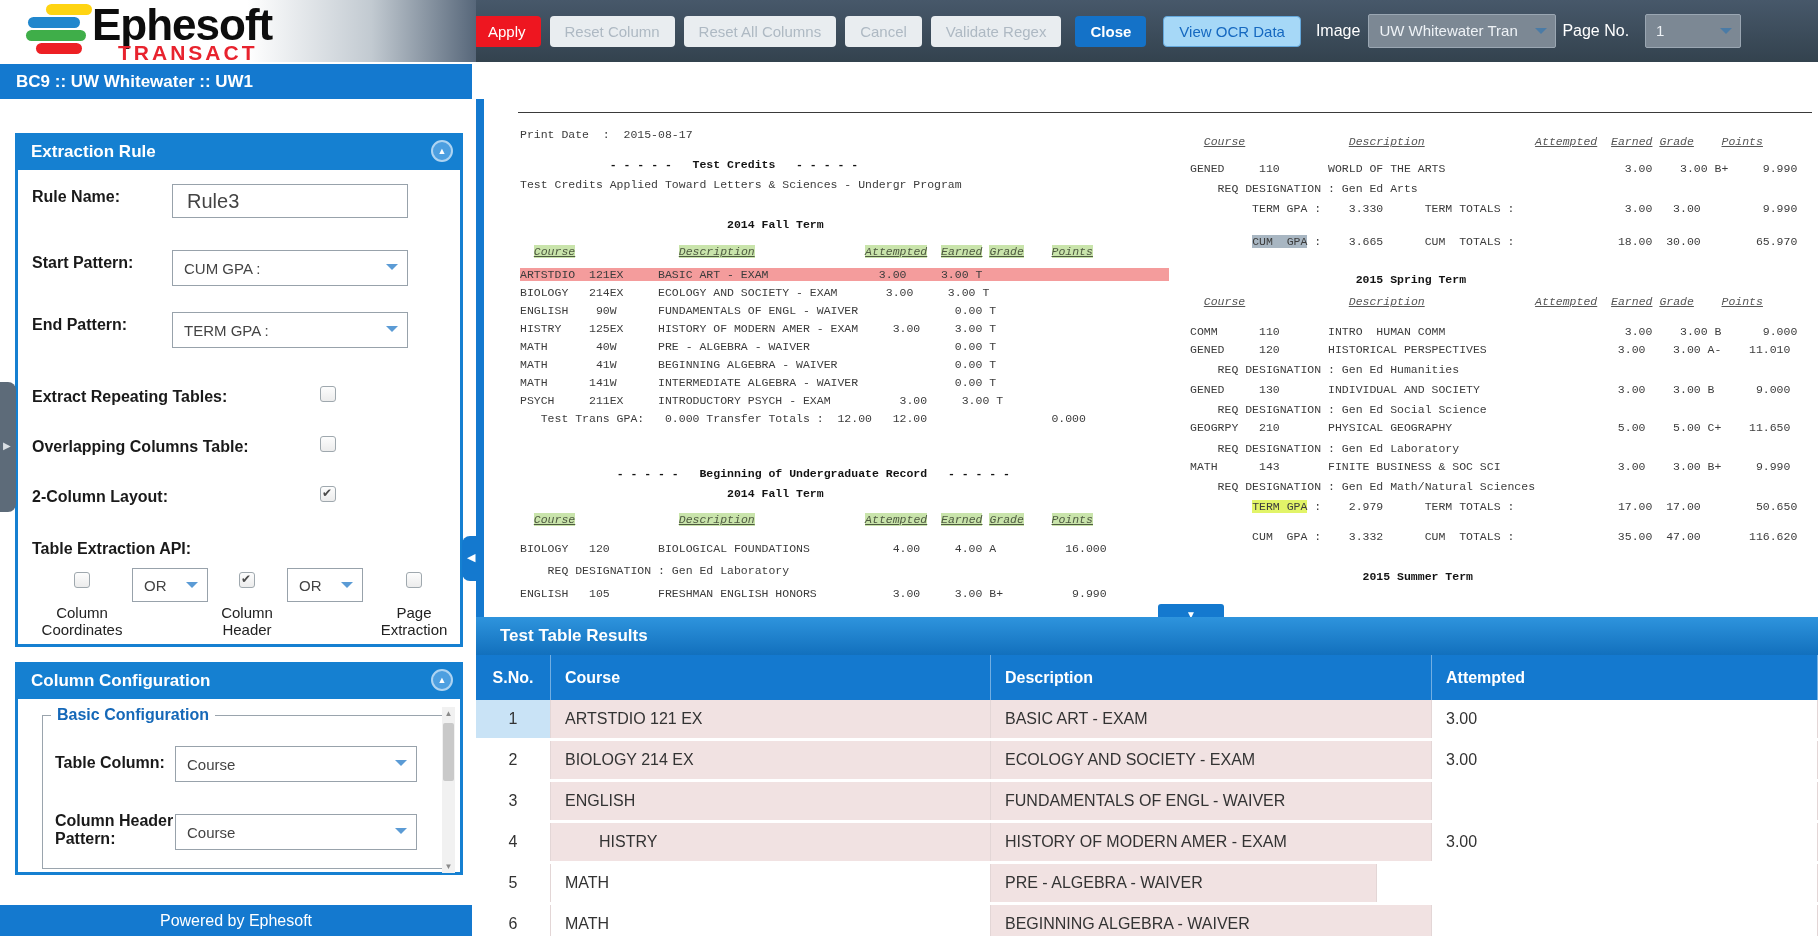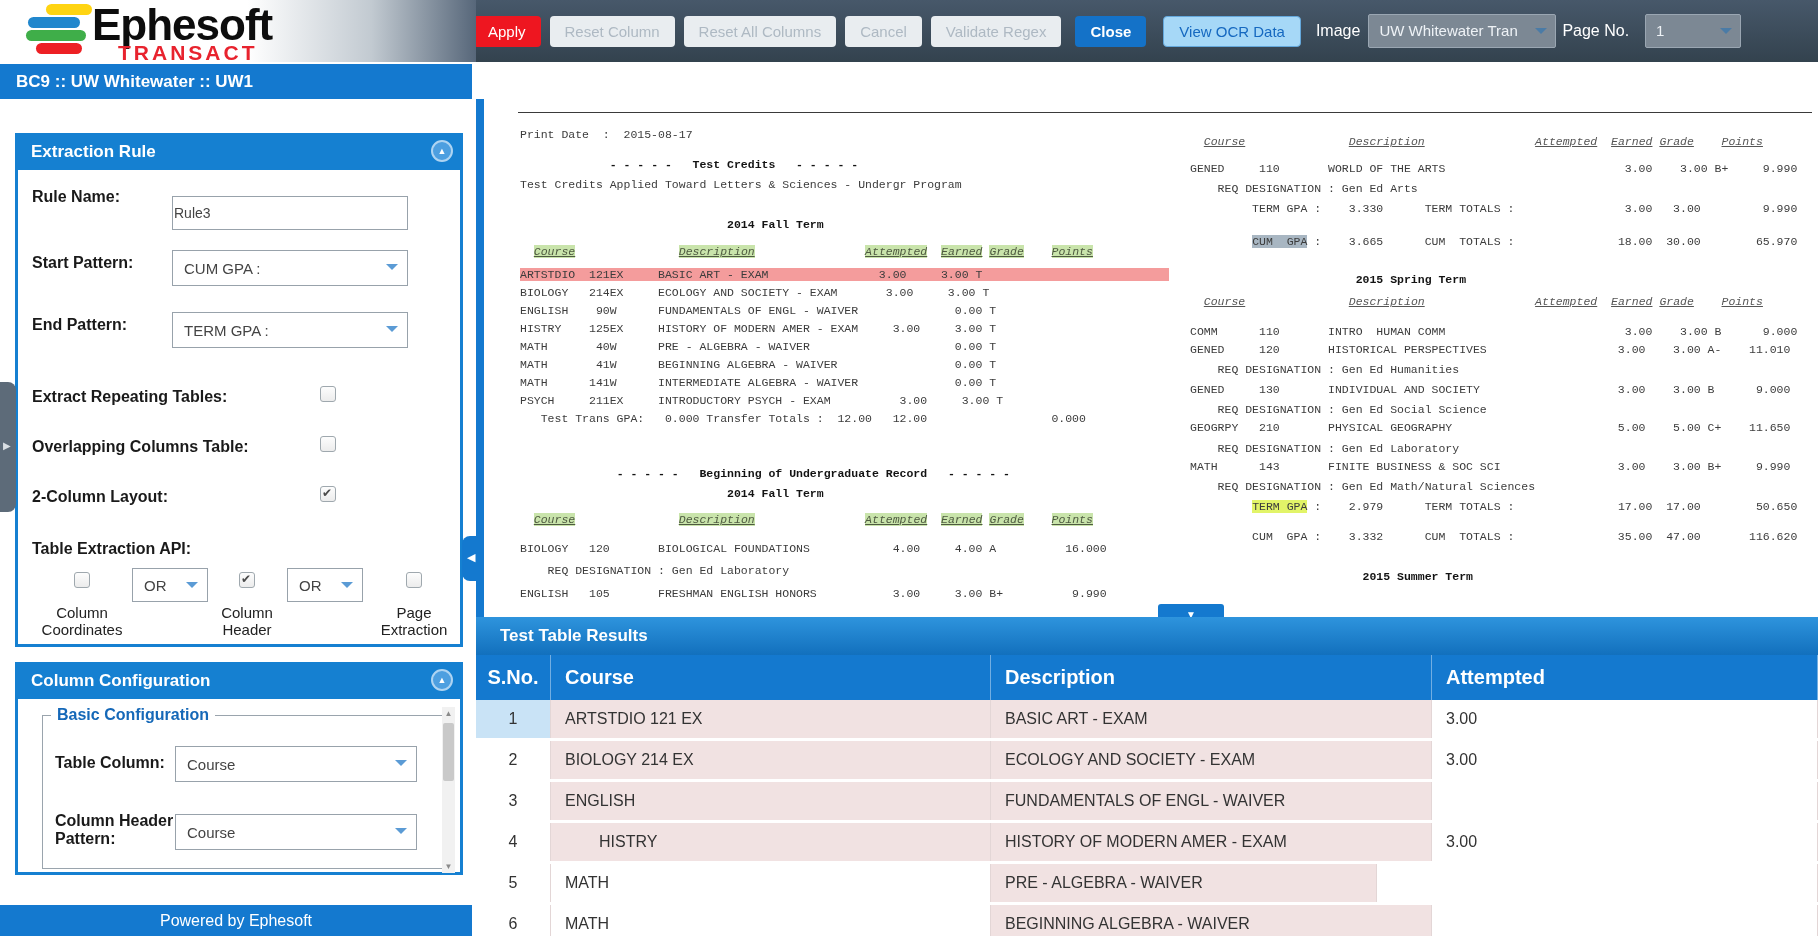--- a/index.html
+++ b/index.html
@@ -40,21 +40,21 @@
   .panel{position:absolute;left:15px;width:448px;background:#fff;border:3px solid #1580d1;box-sizing:border-box;}
   #panel-extraction{top:133px;height:514px;}
   #panel-colconf{top:662px;height:213px;}
   .panel-hd{position:absolute;left:-3px;top:-3px;right:-3px;height:37px;background:#1580d1;
             color:#fff;font-size:17px;font-weight:bold;line-height:37px;padding-left:16px;}
   .collapse{position:absolute;right:10px;top:7px;width:22px;height:22px;border-radius:50%;
             background:#4d9fe0;border:2px solid #aed4f2;box-sizing:border-box;text-align:center;cursor:pointer;}
   .collapse::after{content:"\25B2";color:#fff;font-size:9px;line-height:18px;display:block;}
   .fld-label{position:absolute;font-size:16px;font-weight:bold;color:#1a1a1a;}
   .tbox{position:absolute;border:1px solid #98a2ab;background:#fff;box-sizing:border-box;
-        font-size:14px;color:#444;padding-left:1px;display:flex;align-items:center;cursor:text;margin-top:12px;}
+        font-size:20px;color:#444;padding-left:14px;display:flex;align-items:center;cursor:text;}
   .dd{position:absolute;border:1px solid #98a2ab;background:#fff;box-sizing:border-box;
       font-size:15px;color:#444;padding-left:11px;display:flex;align-items:center;cursor:pointer;}
   .dd .chev{position:absolute;right:9px;top:13px;width:0;height:0;border:6px solid transparent;border-top-color:#5b9bd5;}
   .cb{position:absolute;width:16px;height:16px;border:1px solid #9fa8ae;border-radius:3px;
       background:linear-gradient(180deg,#fdfdfd,#ececec);box-sizing:border-box;cursor:pointer;}
   .cb.on::after{content:"\2714";font-size:12px;color:#4a4a4a;position:absolute;left:1px;top:-1px;}
   .cb-caption{position:absolute;font-size:15px;color:#222;text-align:center;line-height:17px;}
   #fieldset{position:absolute;left:24px;top:50px;width:410px;height:152px;border:1px solid #9aa4ad;}
   #fieldset-legend{position:absolute;left:8px;top:-10px;background:#fff;padding:0 6px;
                    color:#1568b8;font-size:16px;font-weight:bold;}
@@ -86,21 +86,21 @@
   .doc-line .yel{background:#e2f468;}
 
   
   #results-tab{position:absolute;left:1158px;top:604px;width:66px;height:14px;background:#1479cf;
                border-radius:3px 3px 0 0;text-align:center;cursor:pointer;}
   #results-tab::after{content:"\25BC";color:#fff;font-size:10px;line-height:13px;}
   #results-bar{position:absolute;left:476px;top:617px;width:1342px;height:38px;
                background:linear-gradient(180deg,#2e94dd,#1270bd);color:#fff;font-size:17px;
                font-weight:bold;line-height:38px;padding-left:24px;box-sizing:border-box;}
   #results-head{position:absolute;left:476px;top:655px;width:1342px;height:45px;background:#1479cf;}
-  .rh-cell{position:absolute;top:0;height:45px;color:#fff;font-size:20px;font-weight:bold;line-height:45px;
+  .rh-cell{position:absolute;top:0;height:45px;color:#fff;font-size:16px;font-weight:bold;line-height:45px;
            padding-left:14px;box-sizing:border-box;border-right:1px solid rgba(255,255,255,.4);}
   .row{position:absolute;left:476px;width:1342px;height:41px;cursor:pointer;}
   .cell{position:absolute;top:0;height:38px;font-size:16px;color:#333;line-height:38px;
         padding-left:14px;box-sizing:border-box;border-right:1px solid #e3d6d6;background:#fff;}
   .cell.center{text-align:center;padding-left:0;}
   .cell.pink{background:#f1e2e2;}
   .cell.blue{background:#c9e3f6;}
 </style>
 </head>
 <body>

